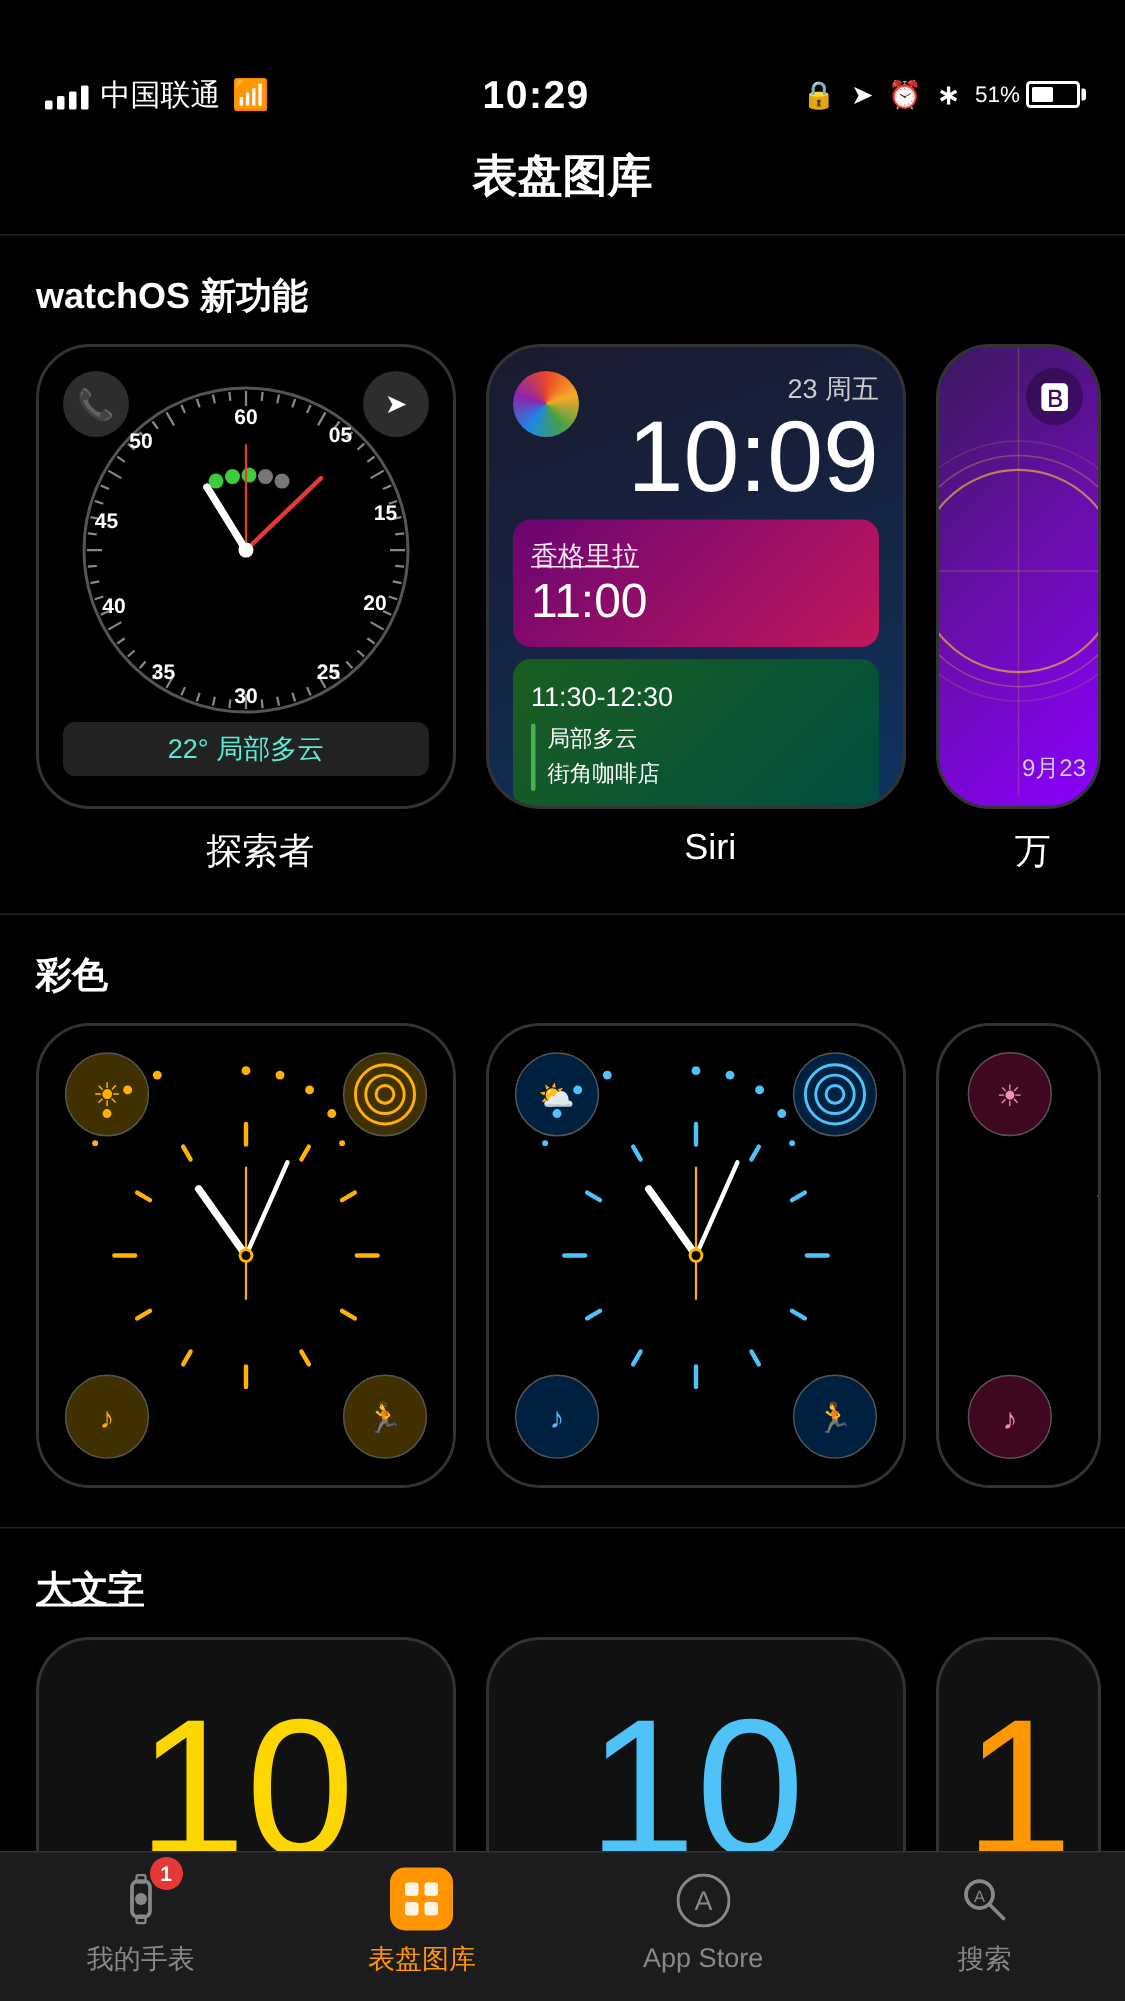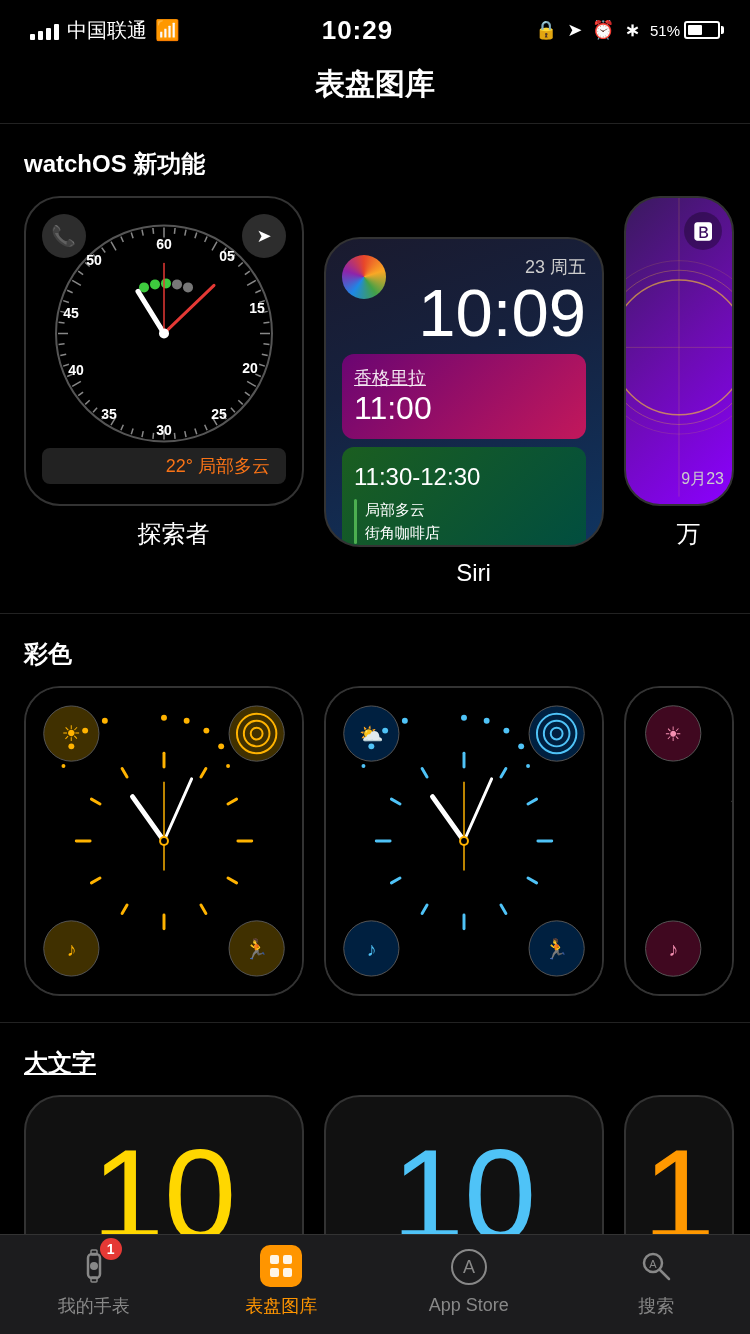--- a/index.html
+++ b/index.html
@@ -14,20 +14,21 @@
     }
 
     
     .status-bar {
       display: flex;
       justify-content: space-between;
       align-items: center;
       padding: 14px 30px 8px;
       height: 54px;
       background: #000;
+      margin-top: 33px;
     }
     .status-left {
       display: flex;
       align-items: center;
       gap: 8px;
       font-size: 22px;
       font-weight: 600;
     }
     .signal-bars {
       display: flex;
@@ -163,27 +164,27 @@
       top: 50%;
       left: 50%;
       transform: translate(-50%, -58%);
       width: 220px;
       height: 220px;
     }
     .explorer-bottom-info {
       position: absolute;
       bottom: 20px;
       left: 0; right: 0;
-      text-align: right;
+      text-align: center;
       background: rgba(40,40,40,0.85);
       margin: 0 16px;
       border-radius: 8px;
-      padding: 6px 16px;
+      padding: 6px 0;
       font-size: 18px;
-      color: #f97316;
+      color: #5eead4;
     }
     .explorer-tl, .explorer-tr {
       position: absolute;
       top: 16px;
       background: rgba(50,50,50,0.9);
       border-radius: 50%;
       width: 44px;
       height: 44px;
       display: flex;
       align-items: center;
@@ -193,21 +194,20 @@
     .explorer-tl { left: 16px; }
     .explorer-tr { right: 16px; }
 
     
     .face-siri {
       background: linear-gradient(160deg, #1a1a2e 0%, #16213e 40%, #0f3460 100%);
       display: flex;
       flex-direction: column;
       padding: 16px;
       gap: 8px;
-      margin-top: 41px;
     }
     .siri-top-row {
       display: flex;
       justify-content: space-between;
       align-items: flex-start;
     }
     .siri-time-block { text-align: right; }
     .siri-date { font-size: 18px; color: #ccc; }
     .siri-time { font-size: 67px; font-weight: 200; color: #fff; line-height: 1; }
     .siri-logo {
@@ -223,21 +223,21 @@
     }
     .siri-card-1 {
       background: linear-gradient(135deg, #6a0572, #c2185b);
     }
     .siri-card-1 .siri-card-time { font-size: 32px; font-weight: 300; }
     .siri-card-2 {
       background: linear-gradient(135deg, #1b5e20, #004d40);
       font-size: 15px;
       line-height: 1.5;
     }
-    .siri-card-2 .time-range { font-size: 24px; font-weight: 500; }
+    .siri-card-2 .time-range { font-size: 18px; font-weight: 500; }
 
     
     .face-color-gold {
       background: #000;
       position: relative;
     }
     .face-color-blue {
       background: #000;
       position: relative;
     }

